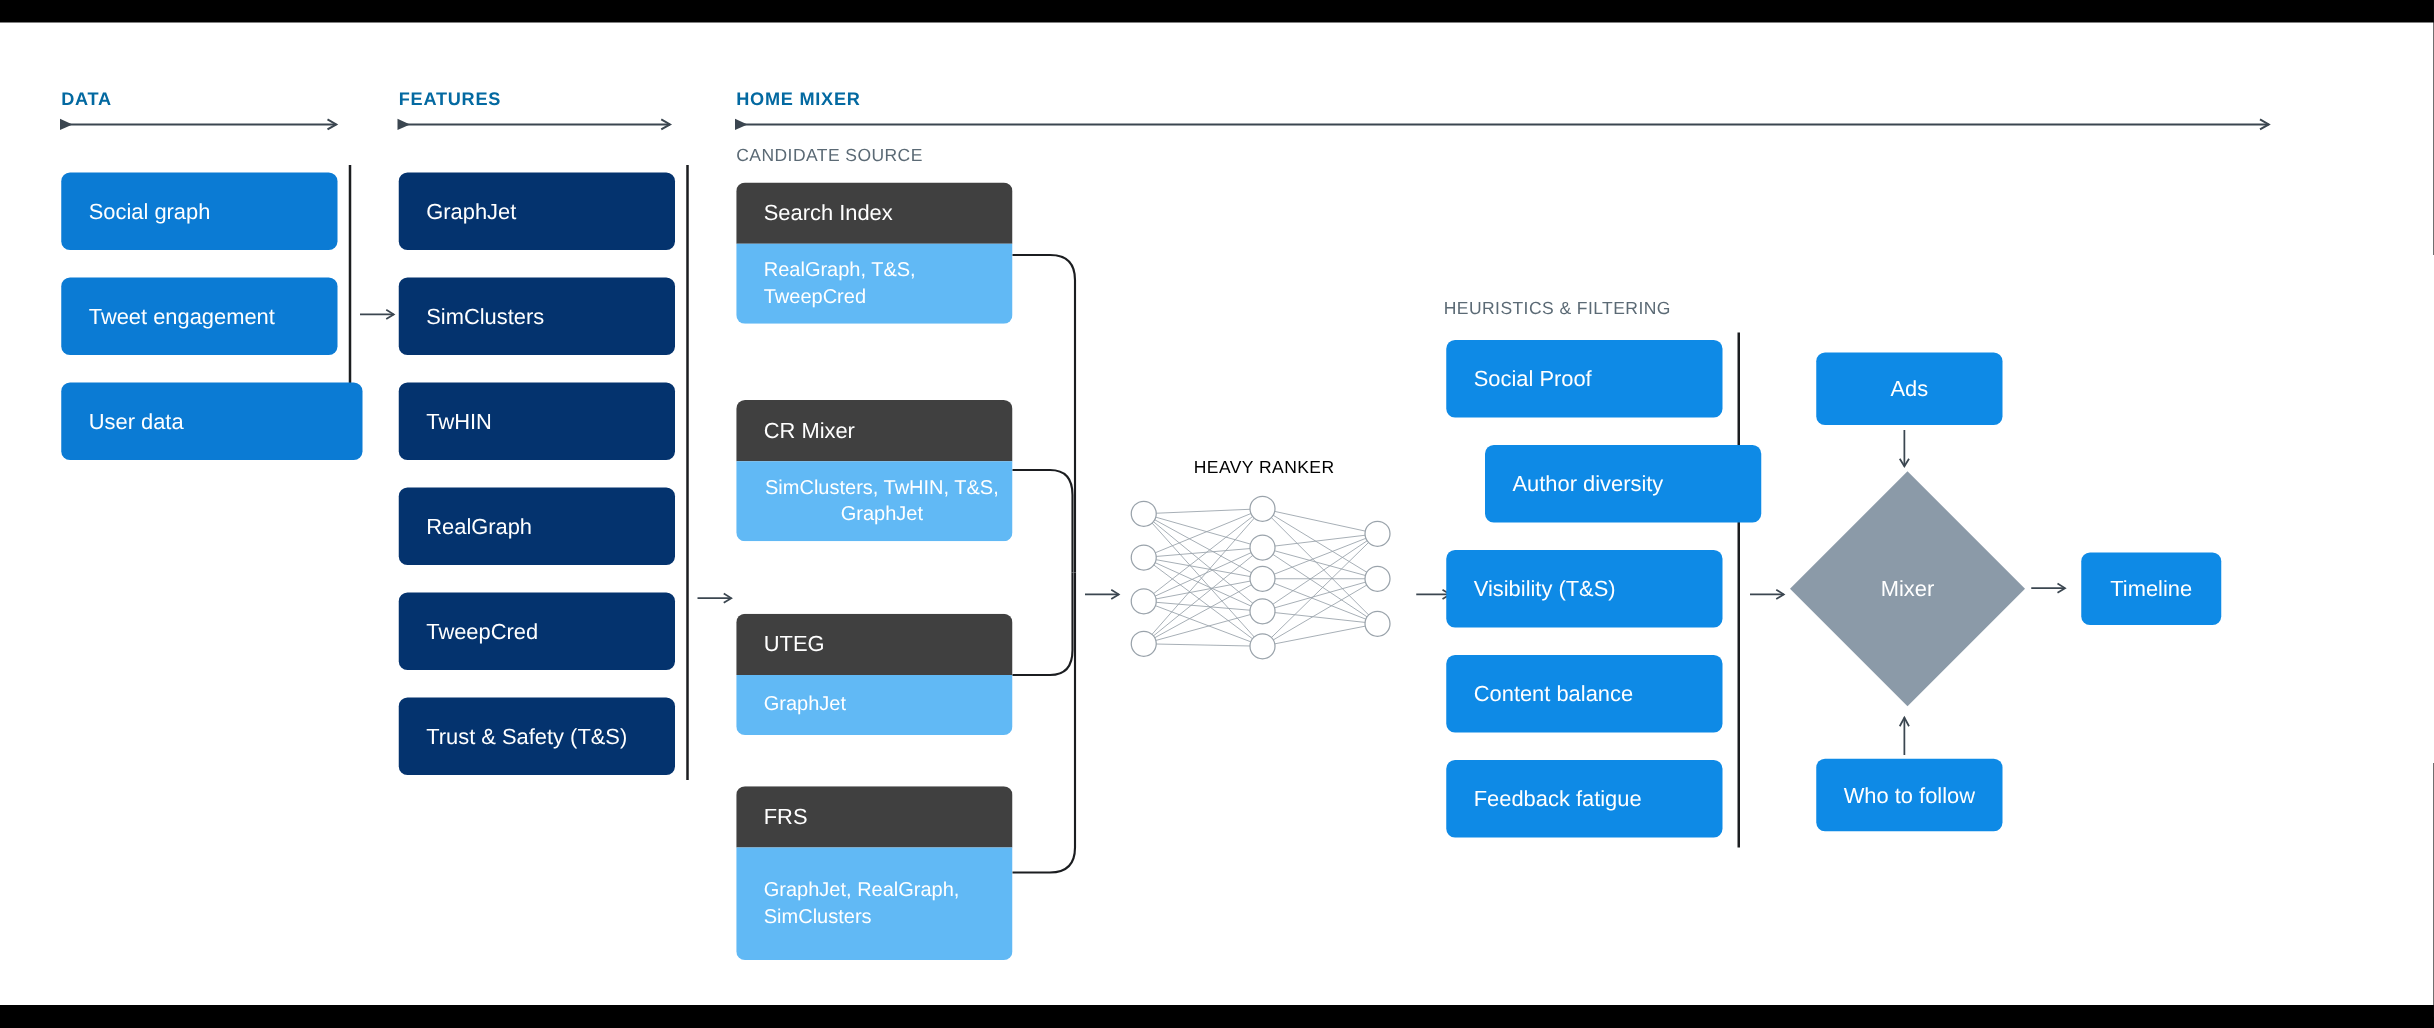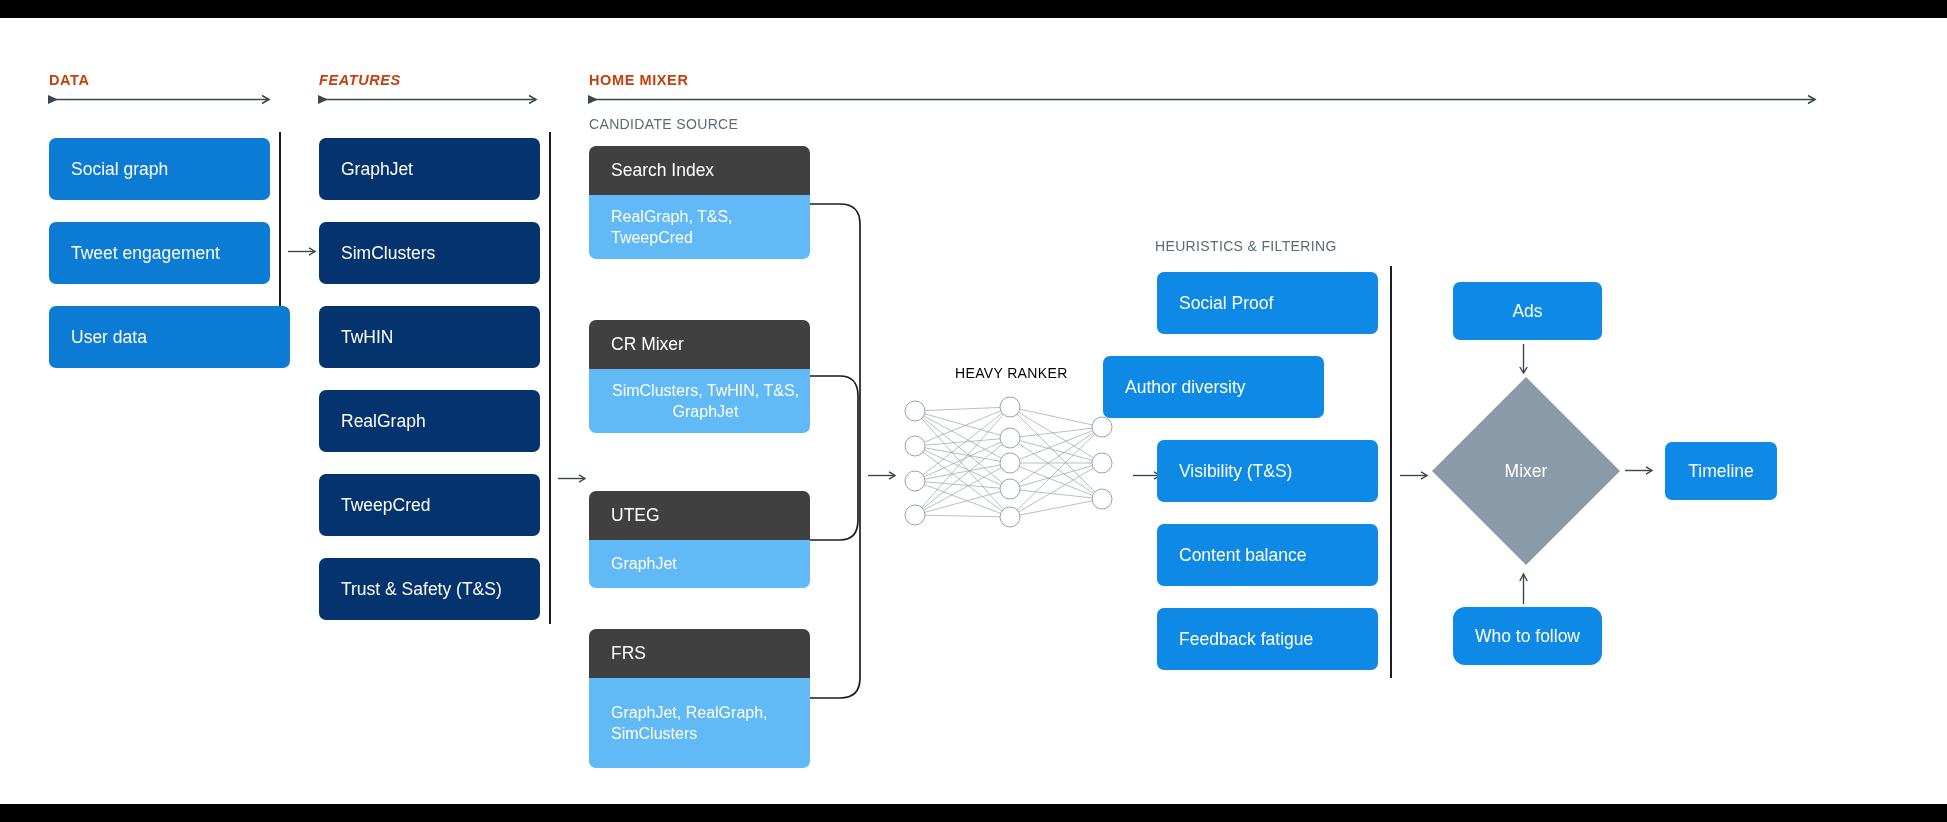--- a/index.html
+++ b/index.html
@@ -24,21 +24,21 @@
     width: 1947px;
     height: 786px;
     background: #ffffff;
     overflow: hidden;
   }
   .col-header {
     position: absolute;
     font-size: 14.5px;
     font-weight: bold;
     letter-spacing: 0.6px;
-    color: #c2410c;
+    color: #0369a1;
     white-space: nowrap;
   }
   .sub-header {
     position: absolute;
     font-size: 14px;
     font-weight: normal;
     letter-spacing: 0.35px;
     color: #5b6a75;
     white-space: nowrap;
   }
@@ -126,21 +126,21 @@
 
     <div class="col-header" style="left:49px; top:54px;">DATA</div>
     <div class="axis-arrow" style="left:48px; top:76px; width:228px;">
       <svg width="228" height="11" viewBox="0 0 228 11">
         <polygon points="0,1 10,5.5 0,10" fill="#3b4650"></polygon>
         <line x1="6" y1="5.5" x2="221" y2="5.5" stroke="#3b4650" stroke-width="1.6"></line>
         <polyline points="214,1.5 221,5.5 214,9.5" fill="none" stroke="#3b4650" stroke-width="1.6"></polyline>
       </svg>
     </div>
 
-    <div class="col-header" style="left:319px; top:54px;font-style:italic;">FEATURES</div>
+    <div class="col-header" style="left:319px; top:54px;">FEATURES</div>
     <div class="axis-arrow" style="left:318px; top:76px; width:225px;">
       <svg width="225" height="11" viewBox="0 0 225 11">
         <polygon points="0,1 10,5.5 0,10" fill="#3b4650"></polygon>
         <line x1="6" y1="5.5" x2="218" y2="5.5" stroke="#3b4650" stroke-width="1.6"></line>
         <polyline points="211,1.5 218,5.5 211,9.5" fill="none" stroke="#3b4650" stroke-width="1.6"></polyline>
       </svg>
     </div>
 
     <div class="col-header" style="left:589px; top:54px;">HOME MIXER</div>
     <div class="axis-arrow" style="left:588px; top:76px; width:1234px;">
@@ -298,21 +298,21 @@
     <div class="axis-arrow" style="left:1133px; top:452px; width:32px;">
       <svg width="32" height="11" viewBox="0 0 32 11">
         <line x1="0" y1="5.5" x2="27" y2="5.5" stroke="#3b4650" stroke-width="1.4"></line>
         <polyline points="21,1.8 27,5.5 21,9.2" fill="none" stroke="#3b4650" stroke-width="1.4"></polyline>
       </svg>
     </div>
 
     <div class="card blue" style="left:1157px; top:254px; width:221px; height:62px;">
       <span>Social Proof</span>
     </div>
-    <div class="card blue" style="left:1103px; top:338px; width:221px; height:62px;">
+    <div class="card blue" style="left:1188px; top:338px; width:221px; height:62px;">
       <span>Author diversity</span>
     </div>
     <div class="card blue" style="left:1157px; top:422px; width:221px; height:62px;">
       <span>Visibility (T&amp;S)</span>
     </div>
     <div class="card blue" style="left:1157px; top:506px; width:221px; height:62px;">
       <span>Content balance</span>
     </div>
     <div class="card blue" style="left:1157px; top:590px; width:221px; height:62px;">
       <span>Feedback fatigue</span>
@@ -354,18 +354,18 @@
       <span>Timeline</span>
     </div>
 
     <div style="position:absolute; left:1518px; top:552px;">
       <svg width="11" height="34" viewBox="0 0 11 34">
         <line x1="5.5" y1="34" x2="5.5" y2="4" stroke="#3b4650" stroke-width="1.4"></line>
         <polyline points="1.8,11 5.5,4 9.2,11" fill="none" stroke="#3b4650" stroke-width="1.4"></polyline>
       </svg>
     </div>
 
-    <div class="card blue" style="left:1453px; top:589px; width:149px; height:58px; justify-content:center; padding-left:0;border-radius:12px;">
+    <div class="card blue" style="left:1453px; top:589px; width:149px; height:58px; justify-content:center; padding-left:0;">
       <span>Who to follow</span>
     </div>
 
   </div>
 </div>
 
 </body></html>

